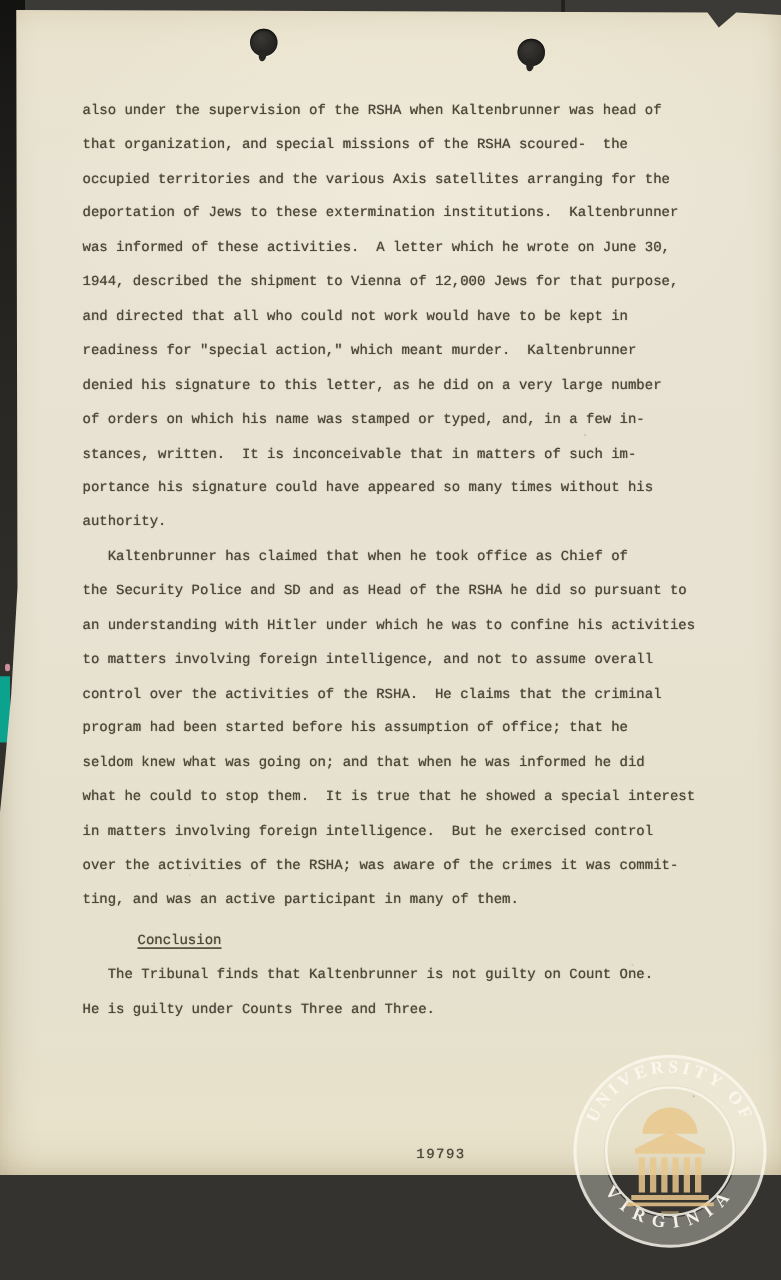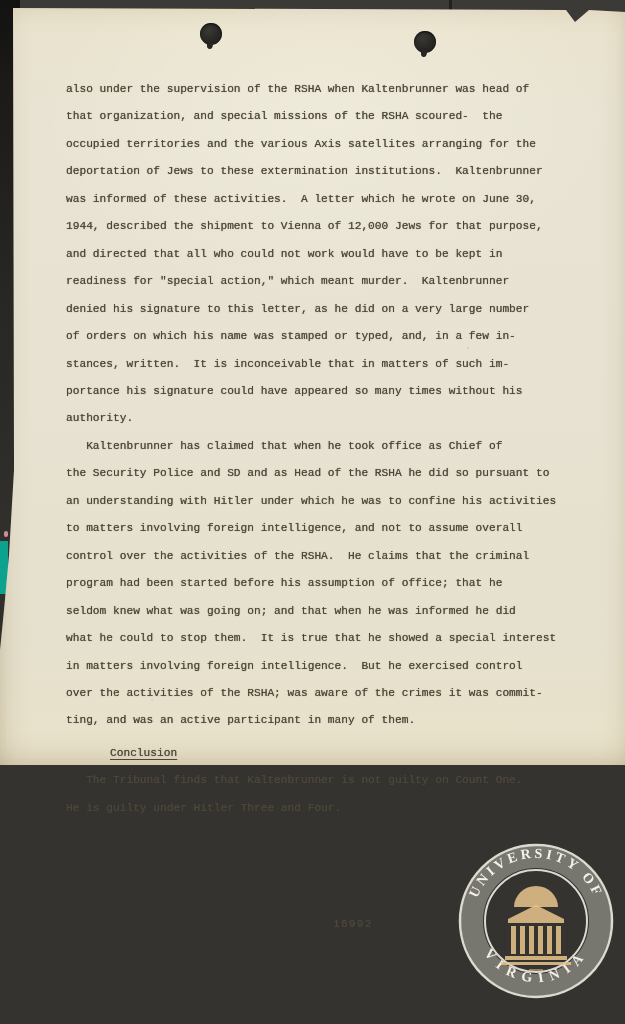--- a/index.html
+++ b/index.html
@@ -1,18 +1,18 @@
 <!DOCTYPE html>
 <html><head>
 <meta charset="utf-8">
 <style>
   html,body{margin:0;padding:0;}
   body{width:625px;height:1024px;overflow:hidden;background:#343330;
        font-family:"Liberation Mono","DejaVu Sans Mono",monospace;}
-  .stage{position:relative;width:625px;height:765px;}
+  .stage{position:relative;width:625px;height:940px;}
 
   
   .bg{position:absolute;inset:0;background:linear-gradient(180deg,#3b3a37 0%,#343330 30%,#302f2c 70%,#262420 100%);}
   .bg-left{position:absolute;left:0;top:0;width:20px;height:700px;
            background:linear-gradient(180deg,#121210 0px,#1c1b19 90px,#282724 300px,#31302d 560px,rgba(49,48,45,0) 700px);}
   .bg-seam{position:absolute;left:449px;top:0;width:3px;height:11px;background:#21211e;}
   .teal-mark{position:absolute;left:0;top:541px;width:8px;height:53px;background:#0ba28e;}
   .pink-mark{position:absolute;left:4px;top:531px;width:4px;height:6px;background:#cc8f9a;border-radius:2px;}
 
   
@@ -98,24 +98,24 @@
 to matters involving foreign intelligence, and not to assume overall
 control over the activities of the RSHA.  He claims that the criminal
 program had been started before his assumption of office; that he
 seldom knew what was going on; and that when he was informed he did
 what he could to stop them.  It is true that he showed a special interest
 in matters involving foreign intelligence.  But he exercised control
 over the activities of the RSHA; was aware of the crimes it was commit-
 ting, and was an active participant in many of them.</div>
       <div class="heading">Conclusion</div>
       <div class="para">   The Tribunal finds that Kaltenbrunner is not guilty on Count One.
-He is guilty under Hitler Three and Four.</div>
+He is guilty under Counts Three and Three.</div>
     </div>
 
-    <div class="page-number">16992</div>
+    <div class="page-number">19793</div>
 
     <svg class="watermark" viewBox="0 0 186 186" xmlns="http://www.w3.org/2000/svg">
       <circle class="wm-ring" cx="93" cy="93" r="76" stroke-width="2.5"></circle>
       <circle class="wm-band" cx="93" cy="93" r="64" stroke-width="22"></circle>
       <circle class="wm-ring" cx="93" cy="93" r="51" stroke-width="2"></circle>
 
       <path id="wm-arc-top" d="M 30,93 A 63,63 0 0 1 156,93" fill="none"></path>
       <path id="wm-arc-bottom" d="M 32,93 A 61,61 0 0 0 154,93" fill="none"></path>
 
       <text class="wm-text" letter-spacing="3.2">

